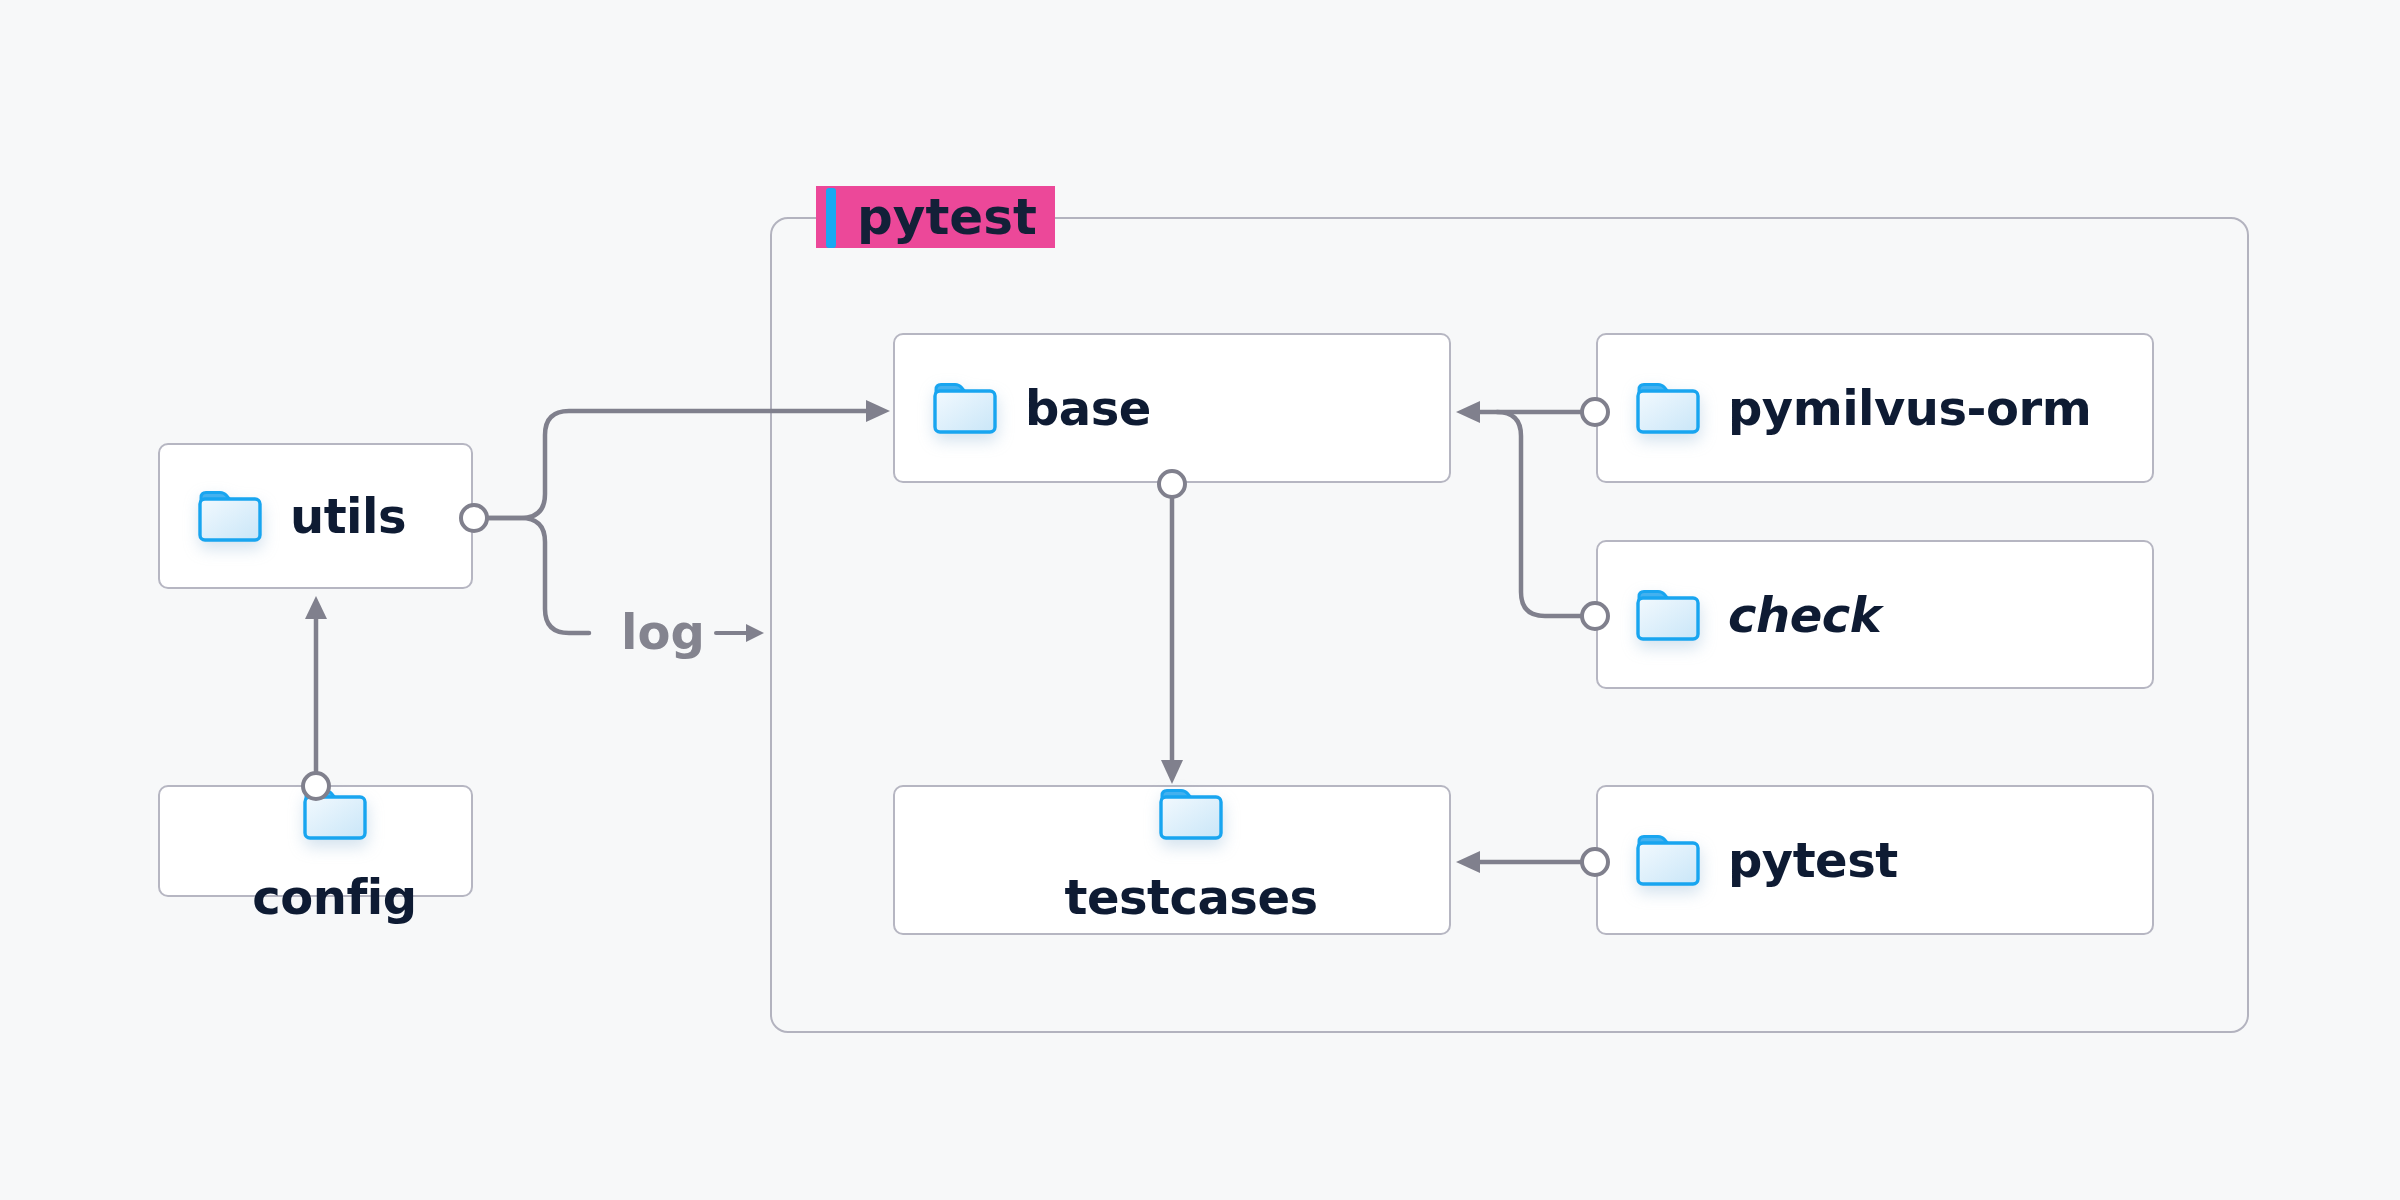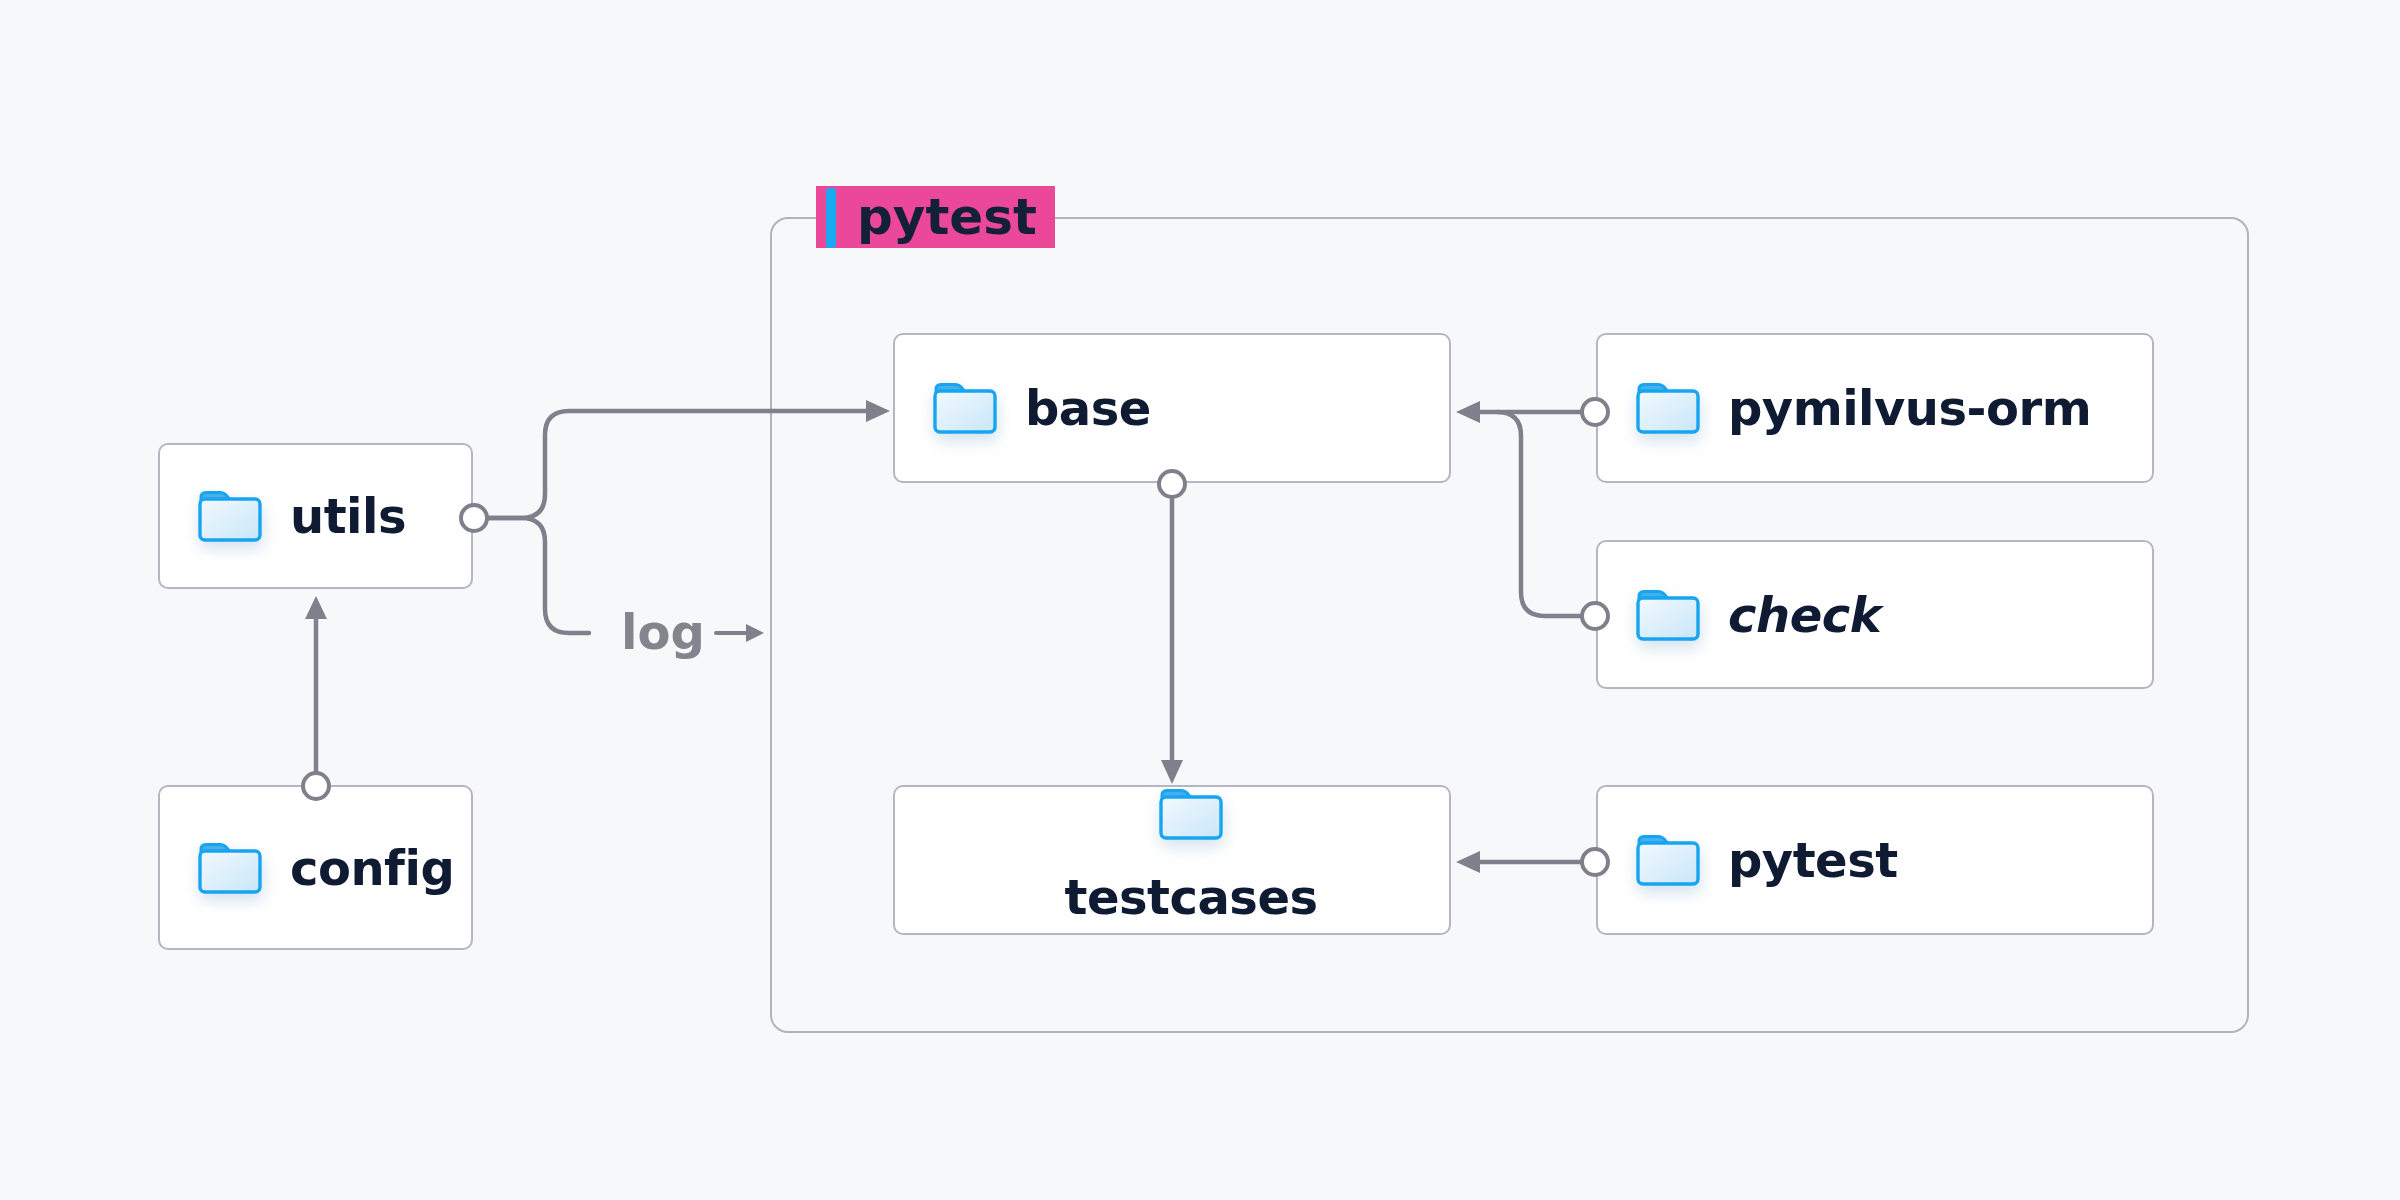--- a/index.html
+++ b/index.html
@@ -95,21 +95,21 @@
     <div class="gtext">pytest</div>
   </div>
 
   <div class="node" style="left:158px;top:443px;width:315px;height:146px;">
     <svg class="folder" viewBox="0 0 64 54">
         <use href="#folder-shape"></use>
       </svg>
     <span class="nlabel">utils</span>
   </div>
 
-  <div class="node" style="left:158px;top:785px;width:315px;height:165px;">
+  <div class="node" style="left:158px;top:785px;width:315px;height:112px;flex-direction:column;">
     <svg class="folder" viewBox="0 0 64 54">
         <use href="#folder-shape"></use>
       </svg>
     <span class="nlabel">config</span>
   </div>
 
   <div class="node" style="left:893px;top:333px;width:558px;height:150px;">
     <svg class="folder" viewBox="0 0 64 54">
         <use href="#folder-shape"></use>
       </svg>

